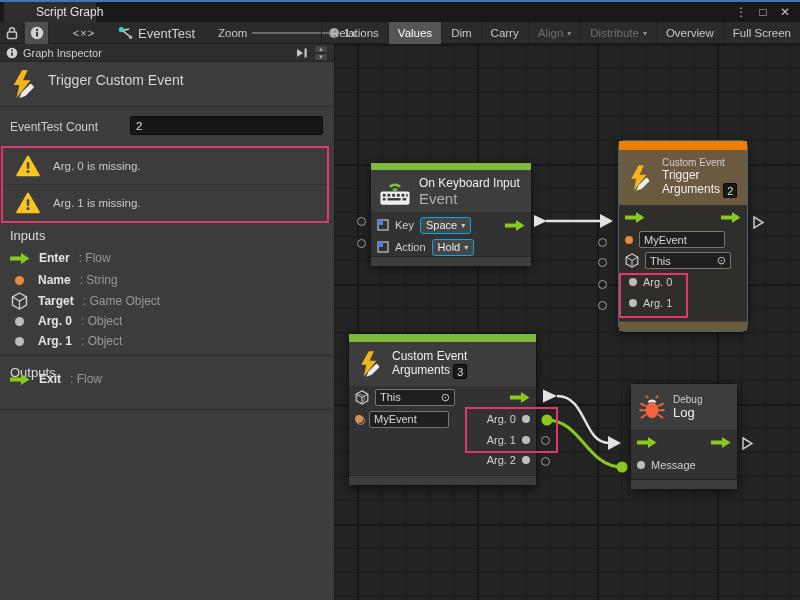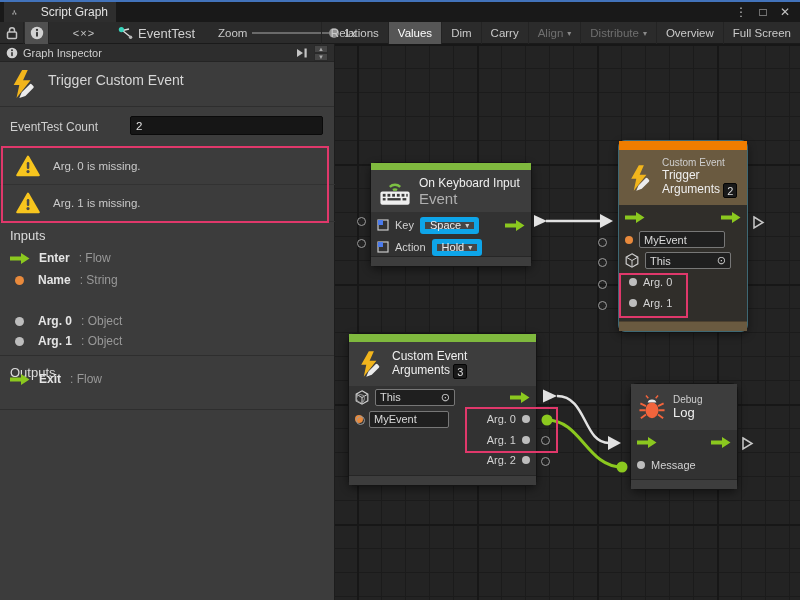--- a/index.html
+++ b/index.html
@@ -3,21 +3,21 @@
 <meta charset="utf-8">
 <style>
   * { margin:0; padding:0; box-sizing:border-box; }
   html,body { width:800px; height:600px; overflow:hidden; background:#191919;
               font-family:"Liberation Sans", sans-serif; }
   #window { position:relative; width:800px; height:600px; background:#191919; }
 
   
   #blueline { position:absolute; left:0; top:0; width:800px; height:2px; background:#4273bb; }
   #titlebar { position:absolute; left:0; top:2px; width:800px; height:20px; background:#191919; }
-  .tab { position:absolute; left:4px; top:0; width:112px; height:20px; background:#2e2e2e;
+  .tab { position:absolute; left:4px; top:0; width:92px; height:20px; background:#2e2e2e;
          display:flex; align-items:center; gap:24px; padding:0 8px; }
   .tab-label { font-size:12px; color:#e2e2e2; white-space:nowrap; }
   .winctl { position:absolute; right:4px; top:0; height:20px; display:flex; align-items:center; }
   .winctl span { width:22px; text-align:center; color:#c2c2c2; font-size:12px; cursor:default; }
 
   
   #toolbar { position:absolute; left:0; top:22px; width:800px; height:22px; background:#2b2b2b;
              border-bottom:1px solid #1a1a1a; }
   .tbtn { position:absolute; top:0; height:22px; display:flex; align-items:center; justify-content:center;
           border-right:1px solid #232323; }
@@ -91,21 +91,21 @@
   .badge { display:inline-block; min-width:14px; height:15px; line-height:15px; background:#191919;
            border:1px solid #050505; border-radius:2px; color:#dcdcdc; font-size:11px;
            text-align:center; padding:0 2px; vertical-align:middle; }
   .nfooter { position:absolute; left:0; bottom:0; width:100%; height:10px; background:#3d3d3d;
              border-top:1px solid #262626; }
   .nrow { display:flex; align-items:center; gap:6px; padding:0 6px; }
   .nrow .rlbl { font-size:11px; color:#d2d2d2; }
   .field { height:17px; background:#1f1f1f; border:1px solid #777; border-radius:2px; color:#dadada;
            font-size:11px; display:flex; align-items:center; padding:0 4px; }
   .field .tgt { margin-left:auto; color:#cfcfcf; font-size:11px; }
-  .dropdown { height:17px; background:#464646; border:5px solid #0ea5e9; border-radius:3px; color:#ececec;
+  .dropdown { height:17px; background:#464646; border:1px solid #0ea5e9; border-radius:3px; color:#ececec;
               font-size:11px; display:flex; align-items:center; gap:4px; padding:0 5px; }
   .dropdown .dd { font-size:8px; color:#cfcfcf; }
   .oport { position:absolute; width:9px; height:9px; border:1.5px solid #9d9d9d; border-radius:50%; }
   .spacer { flex:1; }
 </style>
 </head>
 <body>
 
 <div id="window">
 
@@ -239,20 +239,28 @@
       <svg width="20" height="11" viewBox="0 0 20 11">
         <path d="M0 3.5 h11 V0 l8.5 5.5 L11 11 V7.5 H0 z" fill="#8bc81f"></path>
         </svg>
       <span class="pname">Enter</span>
         <span class="ptype">Flow</span>
     </div>
     <div class="port-row" style="top:227px">
       <span class="dot orange" style="margin:0 5px;"></span>
       <span class="pname">Name</span>
         <span class="ptype">String</span>
+    </div>
+    <div class="port-row" style="top:248px">
+      <svg width="17" height="18" viewBox="0 0 16 18" style="margin:0 1px;">
+        <path d="M8 1 L15 5 V13 L8 17 L1 13 V5 z" fill="none" stroke="#cfcfcf" stroke-width="1.4"></path>
+        <path d="M1.5 5.3 L8 9 L14.5 5.3 M8 9 V16.5" fill="none" stroke="#cfcfcf" stroke-width="1.2"></path>
+        </svg>
+      <span class="pname">Target</span>
+        <span class="ptype">Game Object</span>
     </div>
     <div class="port-row" style="top:268px">
       <span class="dot gray" style="margin:0 5px;"></span>
       <span class="pname">Arg. 0</span>
         <span class="ptype">Object</span>
     </div>
     <div class="port-row" style="top:288px">
       <span class="dot gray" style="margin:0 5px;"></span>
       <span class="pname">Arg. 1</span>
         <span class="ptype">Object</span>

